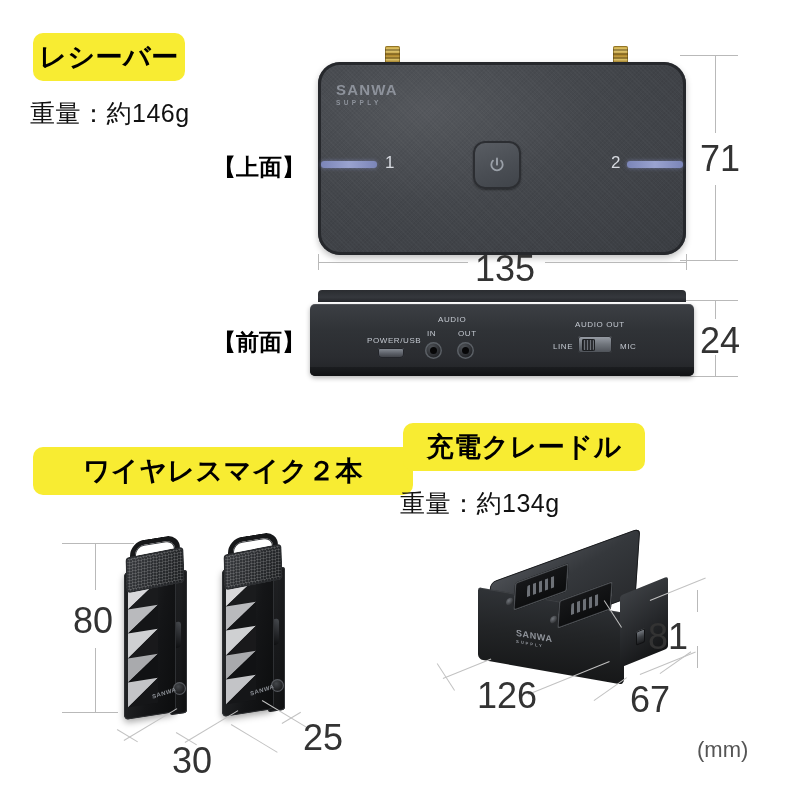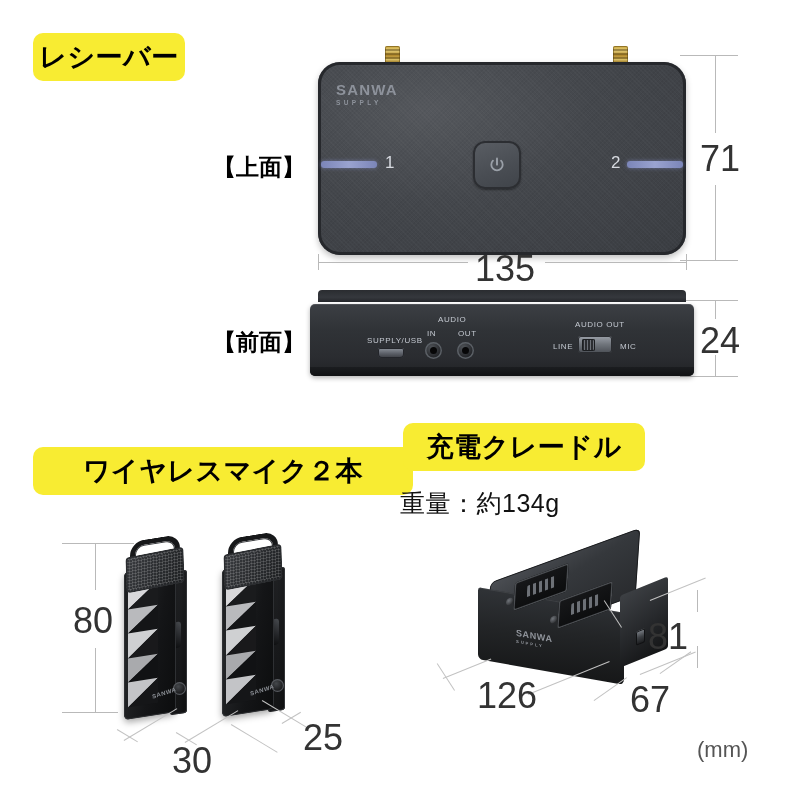--- a/index.html
+++ b/index.html
@@ -274,20 +274,21 @@
 </style>
 </head>
 <body>
 
 <div id="page">
 
   <div class="badge" style="left:33px; top:33px; width:152px; height:48px; font-size:27px;">
     <span>レシーバー</span>
   </div>
 
+  <div class="weight" style="left:30px; top:97px;">重量：約146g</div>
 
   <div class="viewlabel" style="left:213px; top:327px;">【前面】</div>
 
   <div class="viewlabel" style="left:213px; top:152px;">【上面】</div>
 
   <div class="antenna" style="left:385px; top:46px;"></div>
   <div class="antenna" style="left:613px; top:46px;"></div>
 
   <div class="recv-top">
     <div class="sanwa-logo" style="left:18px; top:20px;">
@@ -323,21 +324,21 @@
 
   <div class="hline" style="left:680px; top:300px; width:58px;"></div>
   <div class="hline" style="left:680px; top:376px; width:58px;"></div>
   <div class="vline" style="left:715px; top:300px; height:19px;"></div>
   <div class="vline" style="left:715px; top:355px; height:21px;"></div>
   <div class="dim" style="left:700px; top:320px;">24</div>
 
   <div class="recv-front-lip"></div>
   <div class="recv-front"></div>
 
-  <div class="fp-label" style="left:367px; top:336px;">SUPPLY/USB</div>
+  <div class="fp-label" style="left:367px; top:336px;">POWER/USB</div>
   <div class="usb-port" style="left:378px; top:348px;"></div>
 
   <div class="fp-label" style="left:438px; top:315px;">AUDIO</div>
   <div class="fp-label" style="left:427px; top:329px;">IN</div>
   <div class="fp-label" style="left:458px; top:329px;">OUT</div>
   <div class="jack" style="left:425px; top:342px;"></div>
   <div class="jack" style="left:457px; top:342px;"></div>
 
   <div class="fp-label" style="left:575px; top:320px;">AUDIO OUT</div>
   <div class="fp-label" style="left:553px; top:342px;">LINE</div>

